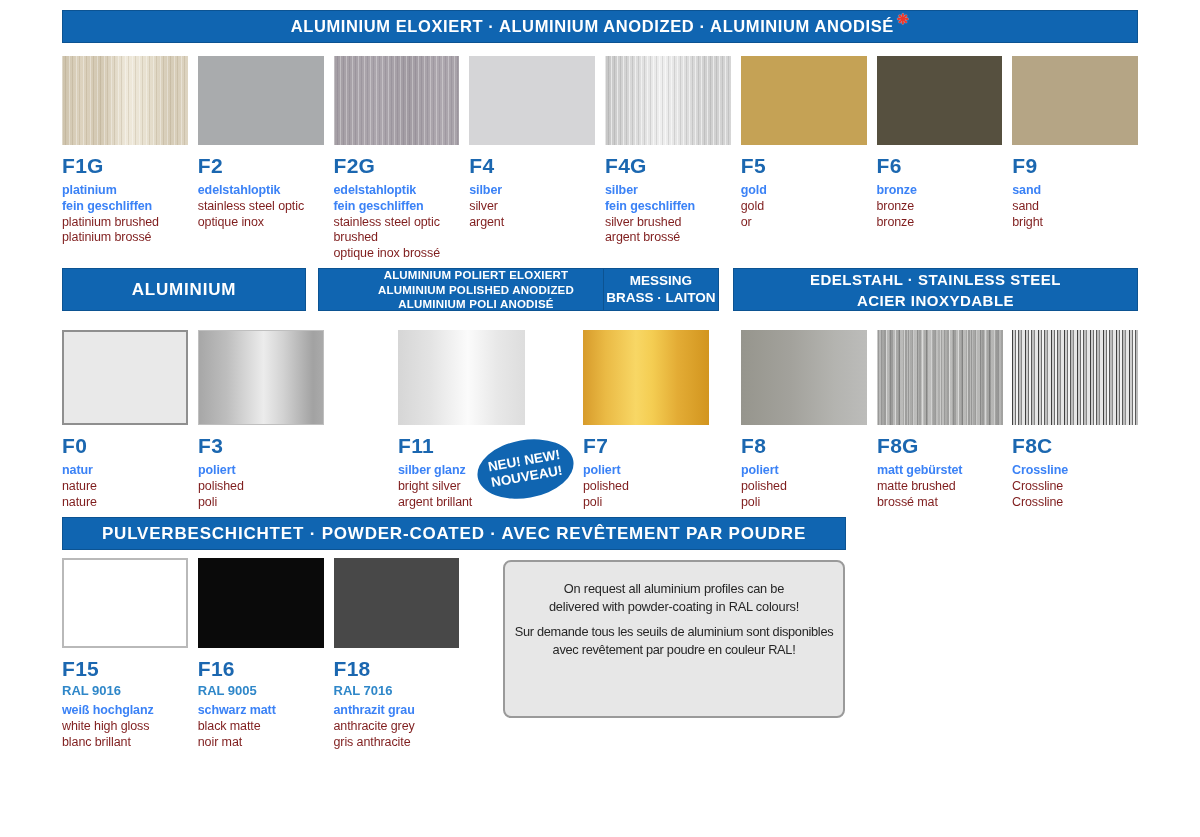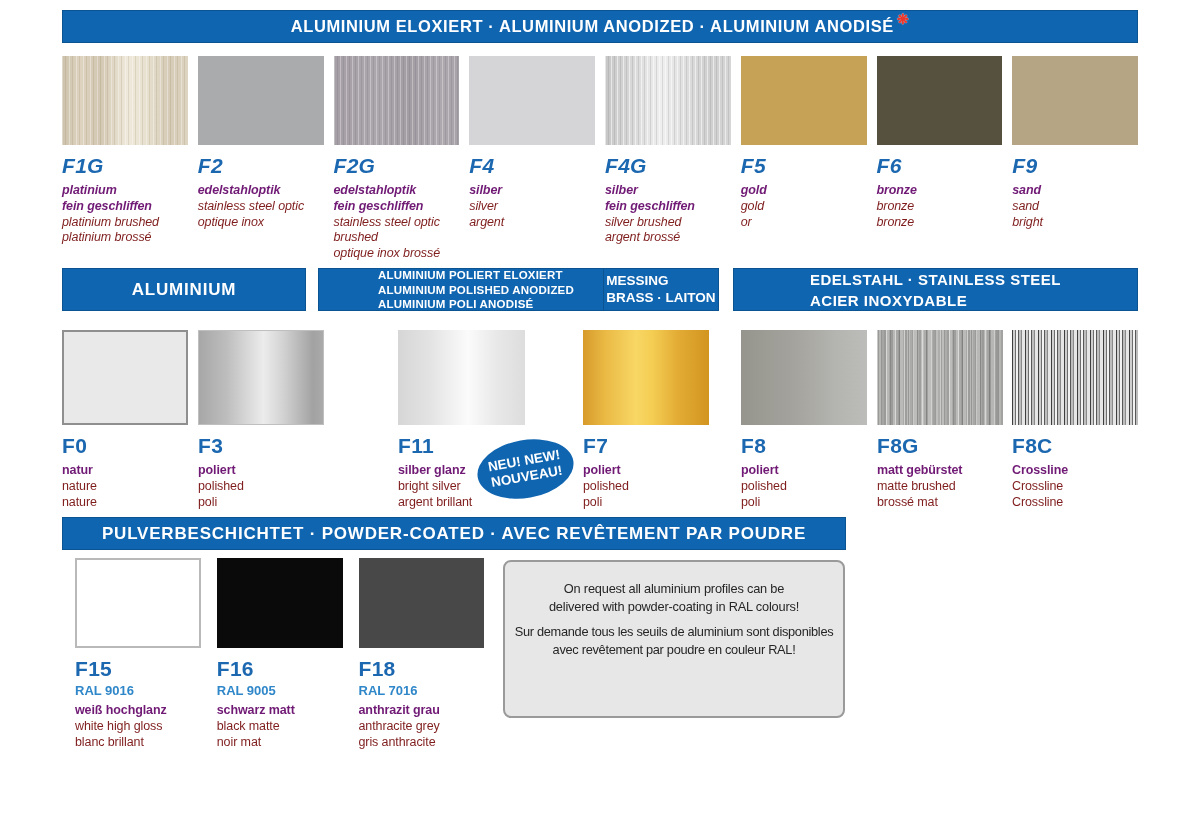--- a/index.html
+++ b/index.html
@@ -1,48 +1,48 @@
 <!DOCTYPE html>
 <html><head>
 <meta charset="utf-8">
 <style>
   html,body { margin:0; padding:0; background:#fff; }
   .page { position:relative; width:1200px; height:837px; background:#ffffff;
           font-family:"Liberation Sans", sans-serif; overflow:hidden; }
 
   
   .banner { position:absolute; background:#1065b1; color:#fff; font-weight:bold;
-            display:flex; align-items:center; justify-content:center; text-align:left;
+            display:flex; align-items:center; justify-content:center; text-align:center;
             box-sizing:border-box; border:1px solid #0c5392; white-space:pre-line; }
   #banner1 { left:62px; top:10px; width:1076px; height:33px; font-size:16.5px; letter-spacing:0.6px; }
   #banner1 .mark { font-size:14px; color:#e8372c; margin-left:3px; transform:translateY(-8px);
                    text-shadow:0 0 1px #fff; }
   #banners2 { position:absolute; left:62px; top:268px; width:1076px; height:43px; }
   #banners2 .banner { top:0; height:43px; }
   #b2a { left:0; width:244px; font-size:17px; letter-spacing:0.8px; }
   #b2b { left:256px; width:316px; font-size:11.5px; line-height:1.22; letter-spacing:0.2px; }
   #b2c { left:541px; width:116px; font-size:13.5px; line-height:1.25; }
   #b2d { left:671px; width:405px; font-size:15px; line-height:1.4; letter-spacing:0.5px; }
   #banner3 { left:62px; top:517px; width:784px; height:33px; font-size:17px; letter-spacing:0.8px; }
 
   
   #row1 { position:absolute; left:62px; top:56px; width:1076px;
-          display:grid; grid-template-columns:repeat(8,1fr); column-gap:10px;font-style:italic; }
+          display:grid; grid-template-columns:repeat(8,1fr); column-gap:10px; }
   #row2 { position:absolute; left:62px; top:330px; width:1076px; height:186px; }
   .card2 { position:absolute; top:0; }
-  #row3 { position:absolute; left:75px; top:558px;
-          display:grid; grid-template-columns:repeat(3,125.75px); column-gap:16px; }
+  #row3 { position:absolute; left:62px; top:558px;
+          display:grid; grid-template-columns:repeat(3,125.75px); column-gap:10px; }
 
   .sw  { height:89px; width:100%; box-sizing:border-box; }
   .card2 .sw { height:95px; }
   .card3 .sw { height:90px; }
 
   .code { margin-top:9px; font-size:21px; font-weight:bold; color:#1b67b0; letter-spacing:0.3px; }
   .ral  { margin-top:2px; font-size:13px; font-weight:bold; color:#2f87c9; }
-  .de   { margin-top:5px; font-size:12.5px; font-weight:bold; color:#701a75; line-height:1.26;
+  .de   { margin-top:5px; font-size:12.5px; font-weight:bold; color:#3b82f6; line-height:1.26;
           white-space:pre-line; letter-spacing:-0.1px; }
   .tr   { font-size:12.5px; color:#7f1d1d; line-height:1.26; letter-spacing:-0.1px; }
 
   
   .sw-f1g { background:
       repeating-linear-gradient(90deg, rgba(255,255,255,0.35) 0 1px, rgba(255,255,255,0) 1px 3px,
         rgba(140,120,85,0.18) 3px 4px, rgba(255,255,255,0) 4px 7px),
       linear-gradient(90deg,#cdc2ab 0%,#ddd3bf 15%,#d2c7b1 30%,#efe9db 52%,#e7e0cf 68%,#d5cbb6 85%,#ddd4c1 100%); }
   .sw-f2g { background:
       repeating-linear-gradient(90deg, rgba(255,255,255,0.3) 0 1px, rgba(255,255,255,0) 1px 3px,

